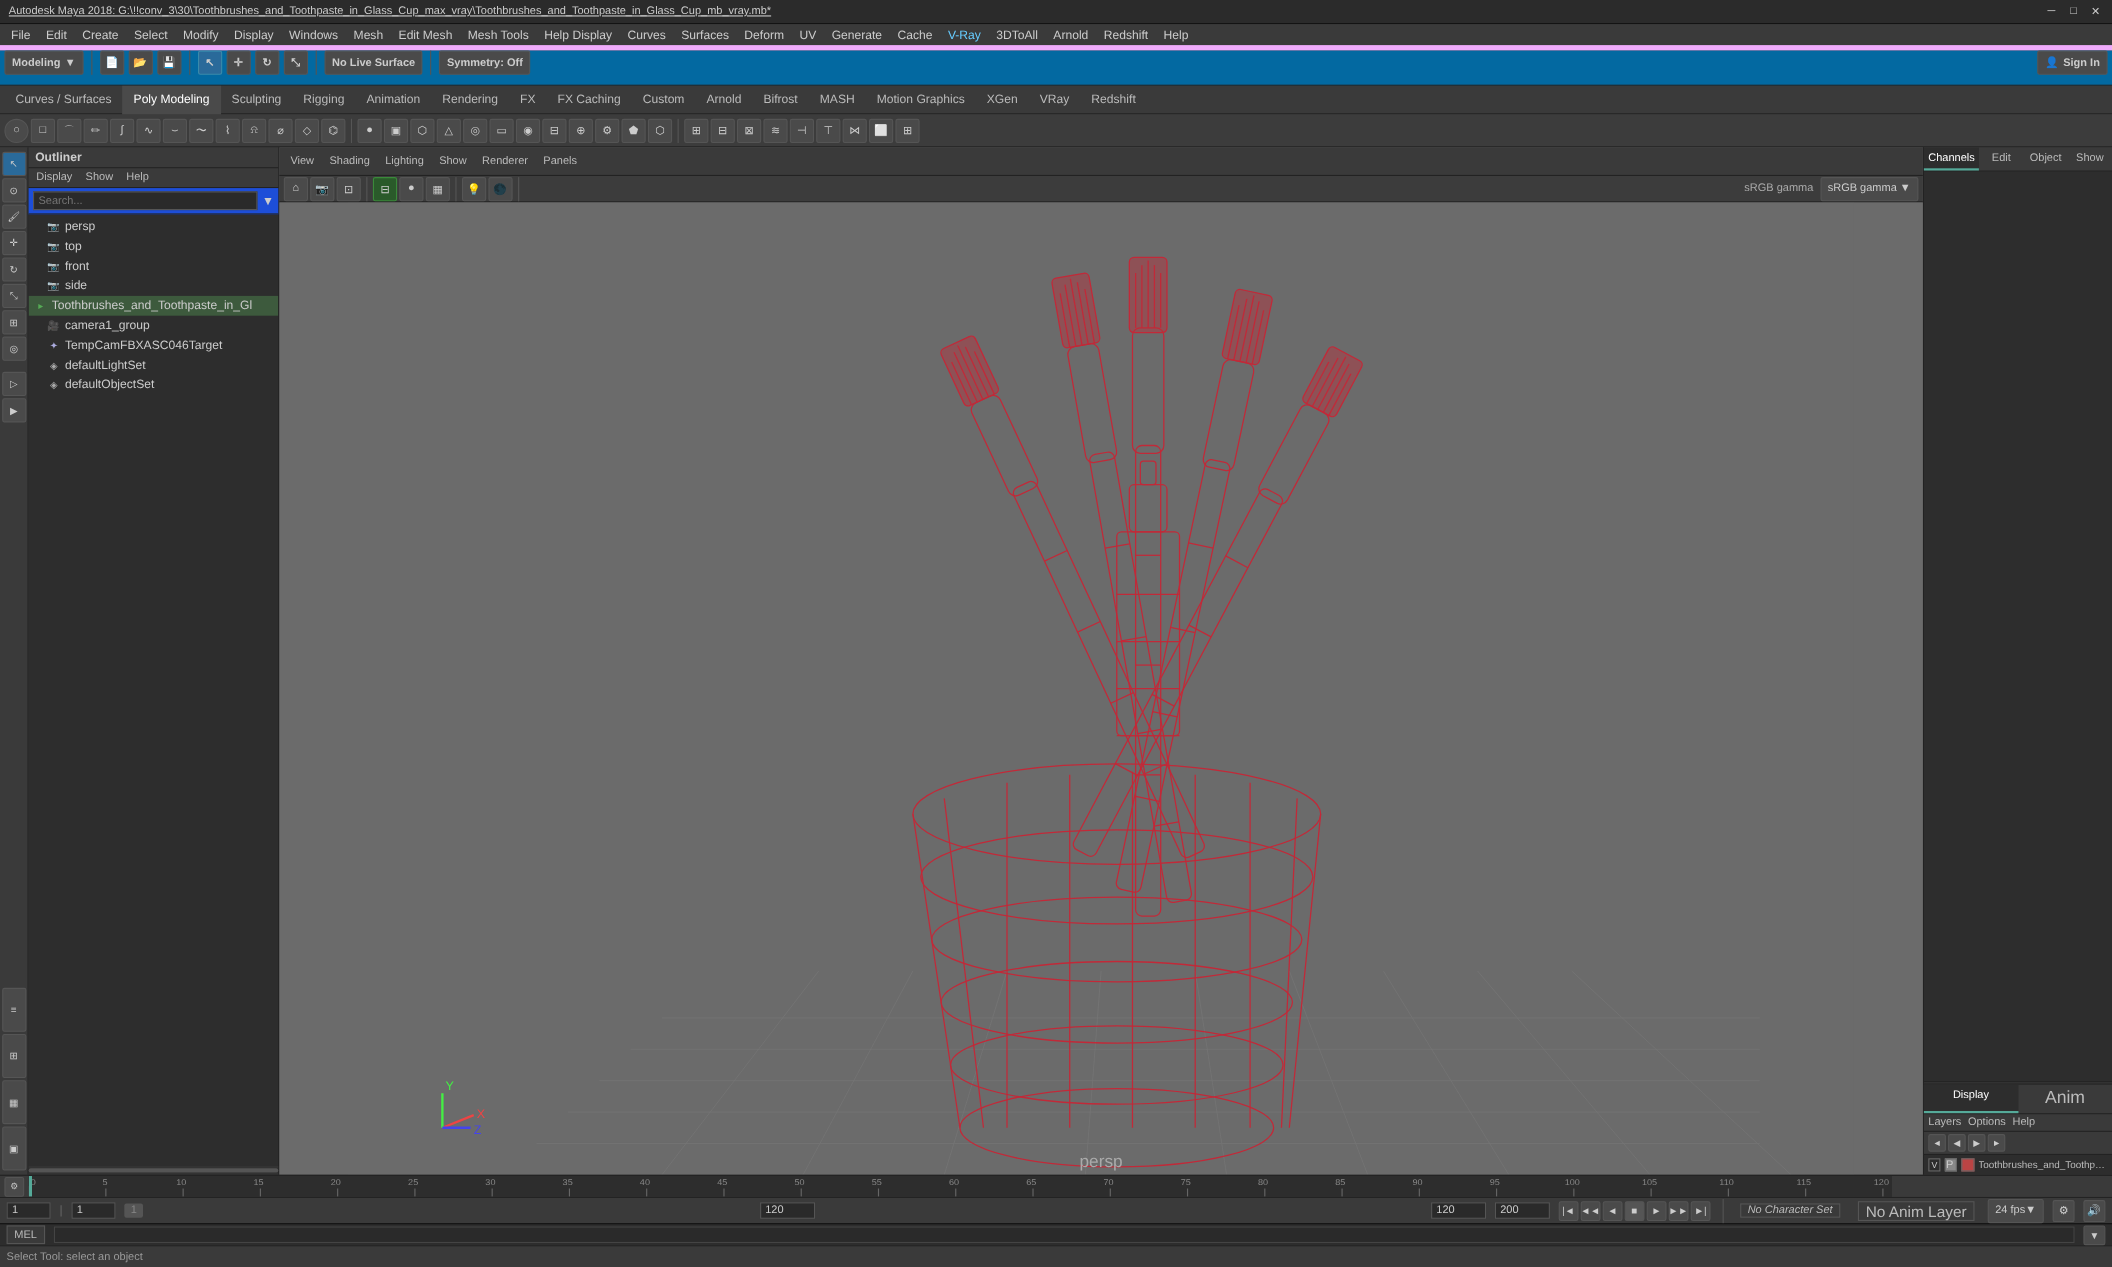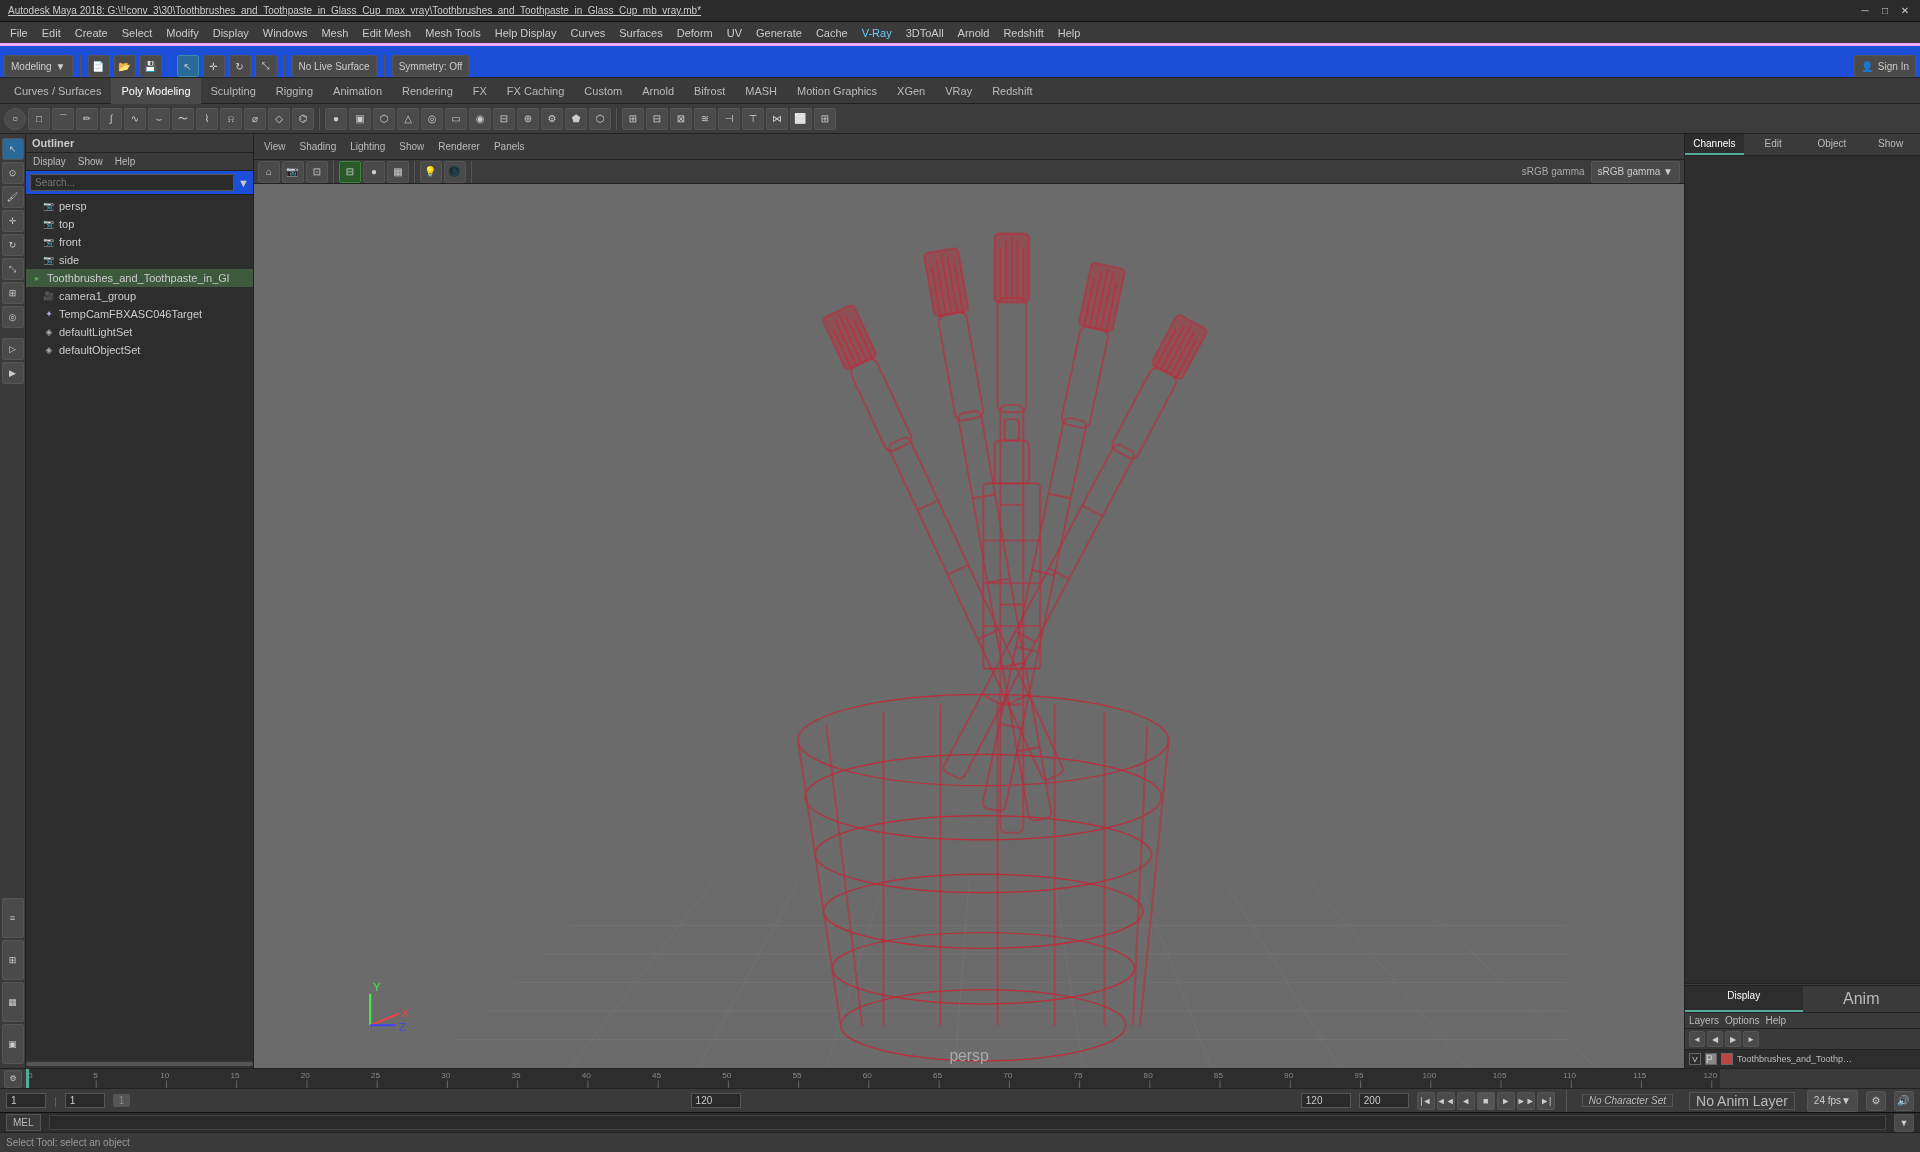--- a/index.html
+++ b/index.html
@@ -19,38 +19,39 @@
     #titlebar .win-controls span { width: 14px; height: 14px; display: inline-flex; align-items: center; justify-content: center; cursor: pointer; font-size: 10px; color: #ccc; }
 
     
     #menubar {
       background: #3a3a3a;
       height: 24px;
       display: flex;
       align-items: center;
       padding: 0 4px;
       gap: 2px;
-      border-bottom: 3px solid #f0abfc;
+      border-bottom: 5px solid #f0abfc;
     }
     #menubar span {
       padding: 2px 6px;
       cursor: pointer;
       font-size: 11px;
       color: #ccc;
     }
 
     
     #toolbar1 {
-      background: #1d4ed8;
+      background: #0369a1;
       height: 32px;
       display: flex;
-      align-items: flex-end;
+      align-items: flex-start;
       padding: 0 4px;
       gap: 4px;
       border-bottom: 1px solid #222;
+      font-weight: bold;
     }
     .tb-btn {
       background: #4a4a4a;
       border: 1px solid #555;
       color: #ccc;
       padding: 2px 6px;
       font-size: 10px;
       cursor: pointer;
       border-radius: 2px;
       height: 22px;
@@ -224,21 +225,21 @@
     }
     #viewport-canvas {
       flex: 1;
       background: #6b6b6b;
       position: relative;
       overflow: hidden;
     }
 
     
     #right-panel {
-      width: 236px;
+      width: 172px;
       background: #2d2d2d;
       border-left: 1px solid #222;
       display: flex;
       flex-direction: column;
     }
     #right-tabs {
       display: flex;
       background: #3a3a3a;
       border-bottom: 1px solid #222;
     }

